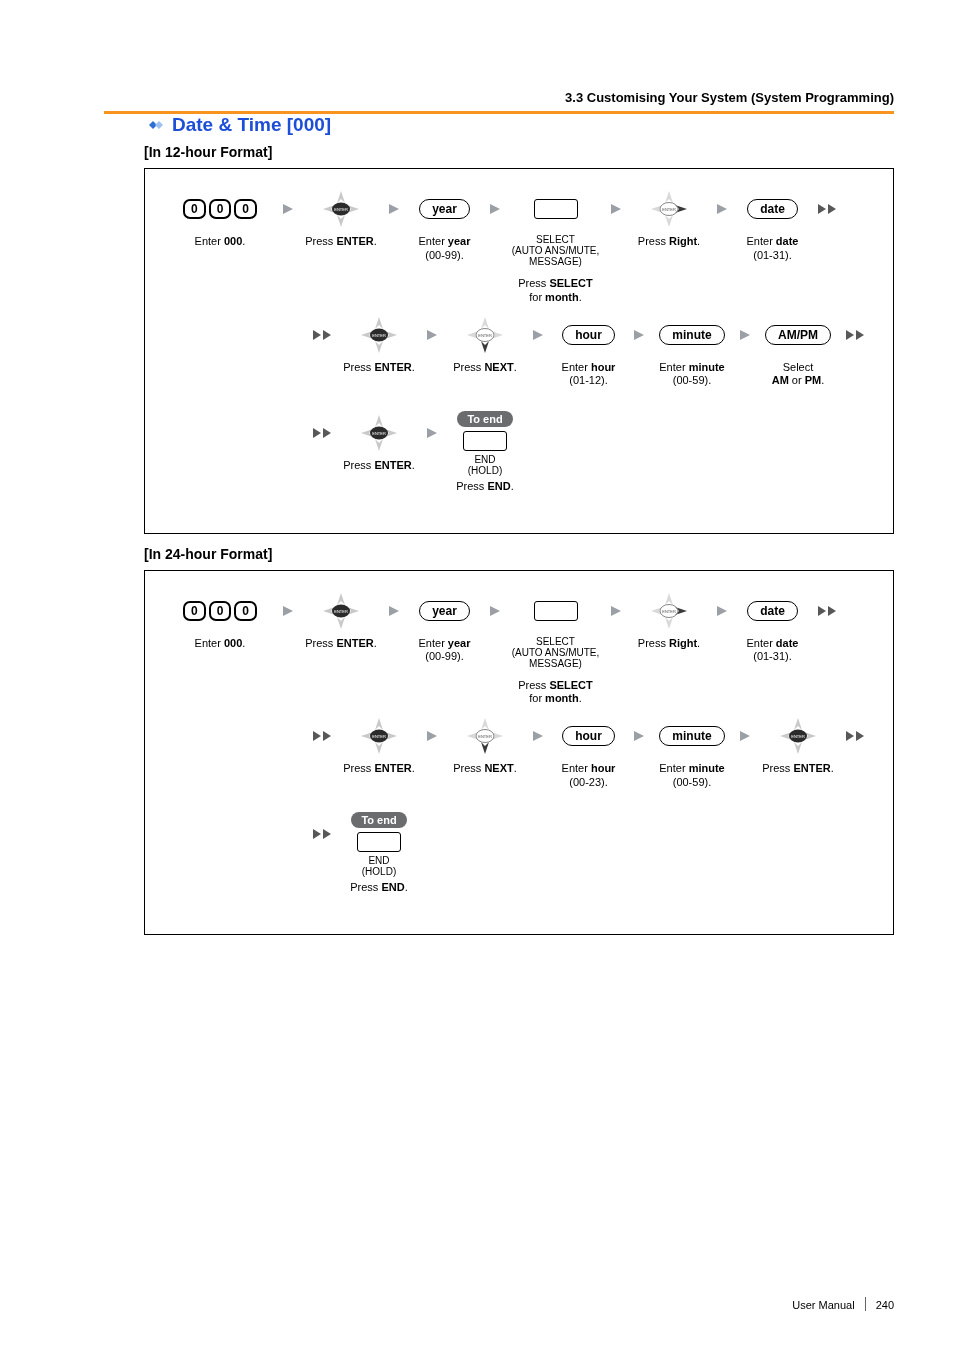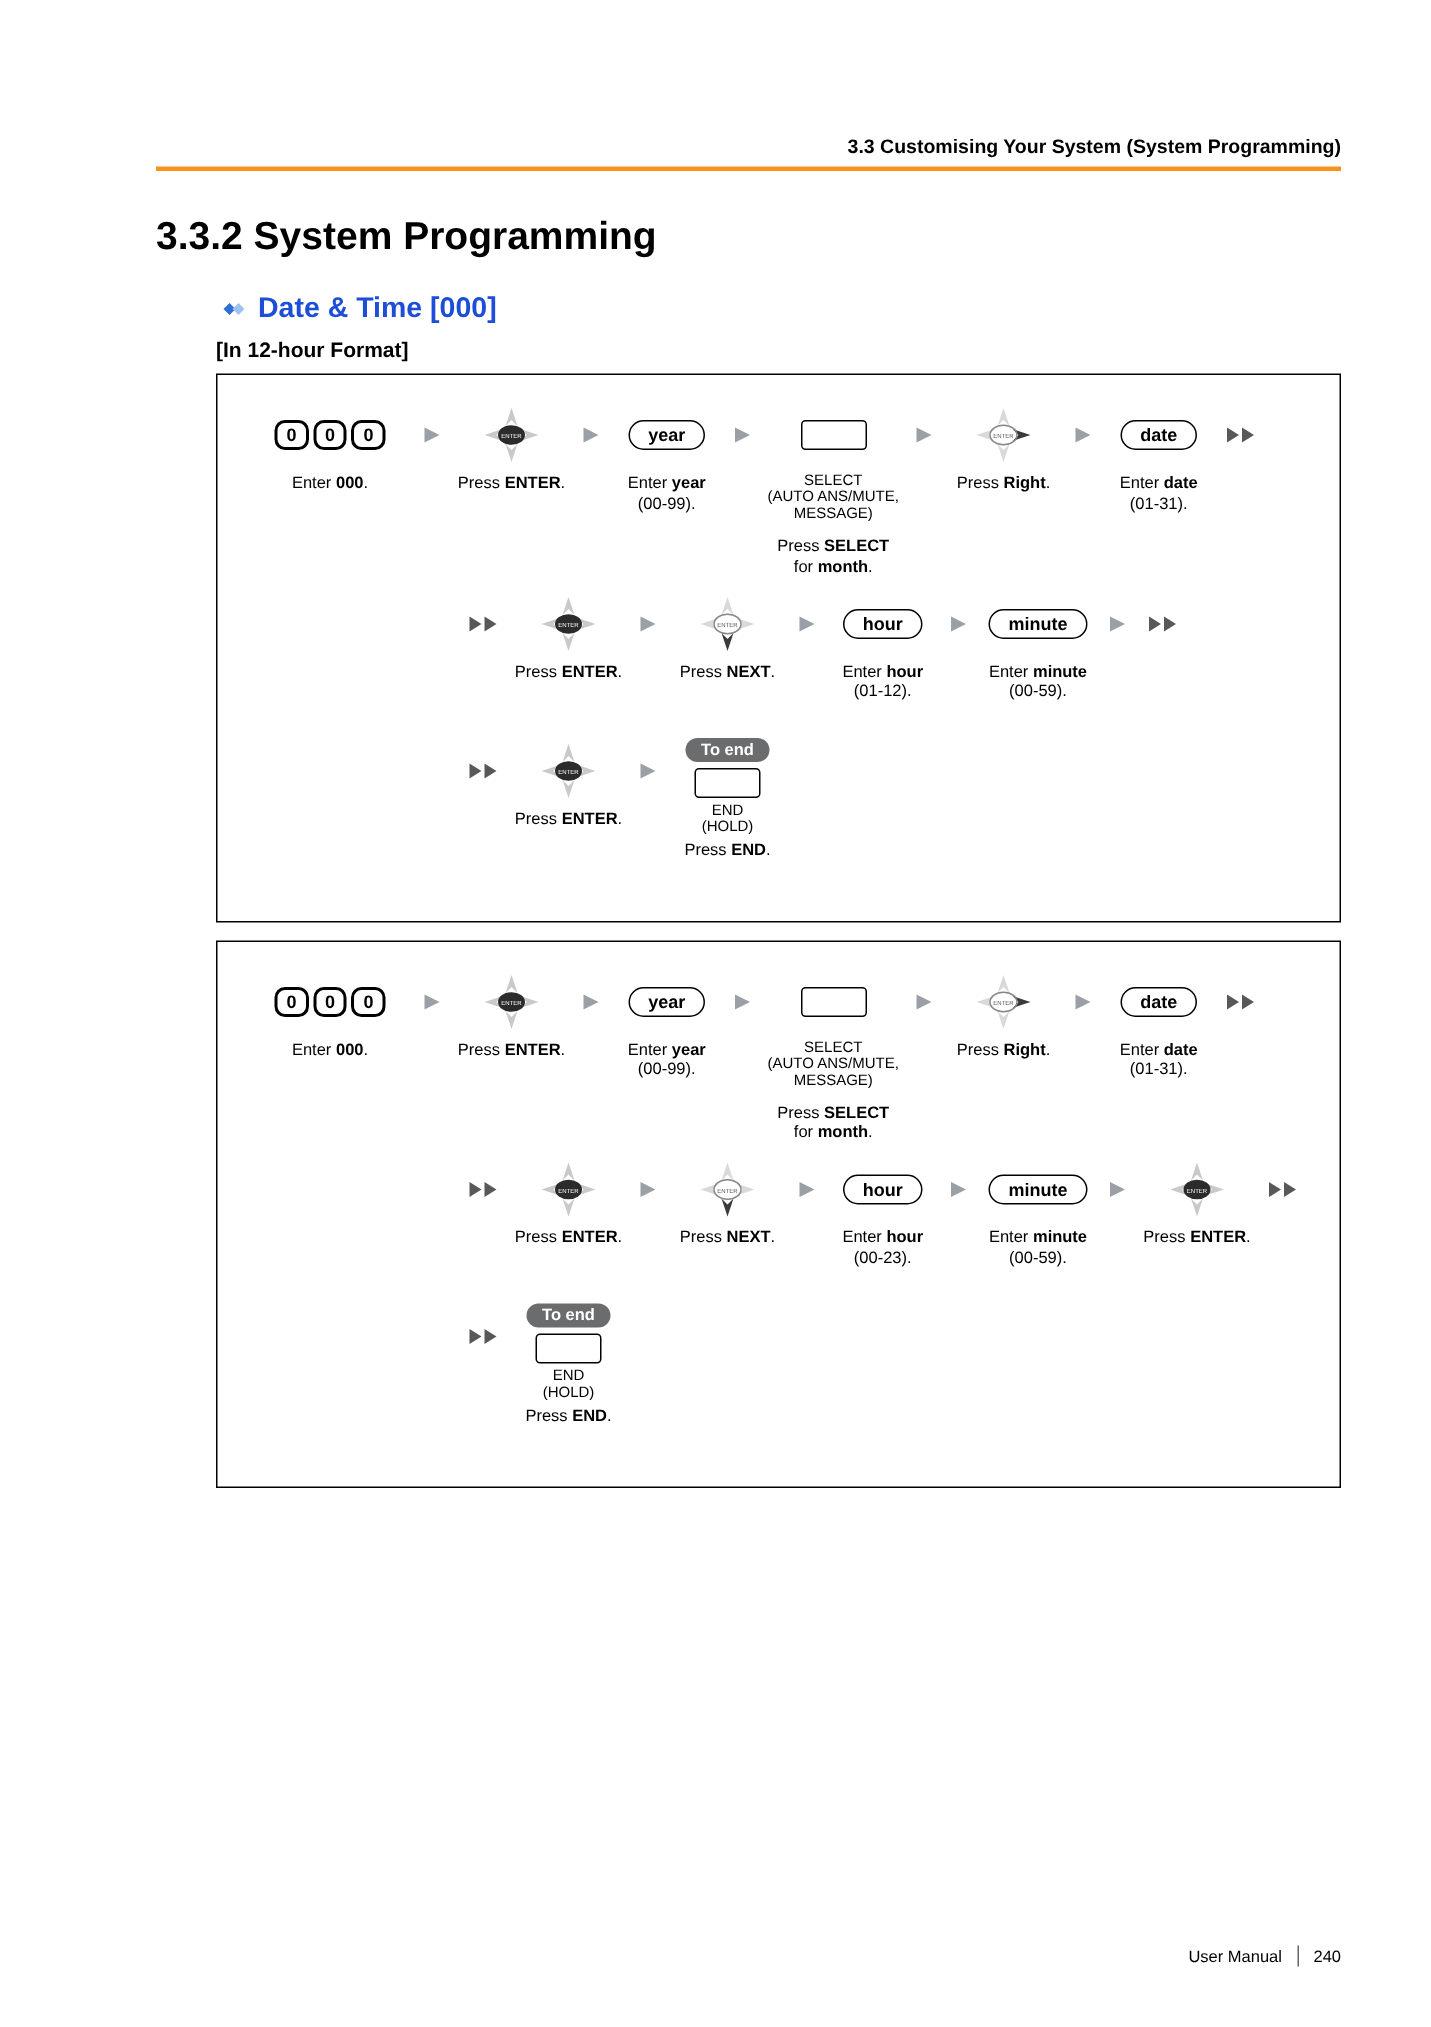--- a/index.html
+++ b/index.html
@@ -72,21 +72,20 @@
     position:absolute; bottom:40px; right:60px; font-size:11px; display:flex; align-items:flex-end; gap:10px;
   }
   .footer-sep { border-left:1px solid #666; height:14px;}
 </style>
 </head>
 <body>
 
 <div class="page">
   <div class="header-line">3.3 Customising Your System (System Programming)</div>
 
-  <div class="section-title">3.3.2    System Programming</div>
 
   <div class="sub-section">
     <div class="sub-heading-row">
       <span class="diamond-icon">
         <svg width="22" height="16" viewBox="0 0 22 16">
           <polygon points="5,8 9,4 13,8 9,12" fill="#2e6fd6"></polygon>
           <polygon points="11,8 15,4 19,8 15,12" fill="#9ec2ef"></polygon>
         </svg>
       </span>
       <span class="sub-heading">Date &amp; Time [000]</span>
@@ -242,20 +241,26 @@
           <div class="step-icon-area">
               <span class="field-box">minute</span>
             </div>
           <div class="step-caption"><span>Enter <b>minute</b><br>(00-59).</span></div>
         </div>
         <div class="arrow">
             <svg width="14" height="14">
               <polygon points="2,2 12,7 2,12" fill="#9aa0a6"></polygon>
             </svg>
           </div>
+        <div class="step" style="width:80px;">
+          <div class="step-icon-area">
+              <span class="field-box">AM/PM</span>
+            </div>
+          <div class="step-caption"><span>Select<br><b>AM</b> or <b>PM</b>.</span></div>
+        </div>
         <div class="darrow">
             <svg width="22" height="14">
               <polygon points="2,2 10,7 2,12" fill="#585858"></polygon>
               <polygon points="12,2 20,7 12,12" fill="#585858"></polygon>
             </svg>
           </div>
       </div>
 
       <div class="flow-row" style="padding-left:140px; min-height:100px;">
         <div class="darrow">
@@ -286,20 +291,21 @@
           <span class="pill" style="margin-bottom:4px;">To end</span>
           <div class="end-stack">
             <span class="empty-box"></span>
             <div class="label-under"><span>END</span><br><span>(HOLD)</span></div>
           </div>
           <div class="step-caption"><span>Press <b>END</b>.</span></div>
         </div>
       </div>
     </div>
 
+    <div class="format-label">[In 24-hour Format]</div>
 
     <div class="flow-box">
 
       <div class="flow-row">
         <div class="step" style="width:110px;">
           <div class="step-icon-area">
             <div class="keycap-group">
               <span class="keycap">0</span>
               <span class="keycap">0</span>
               <span class="keycap">0</span>

